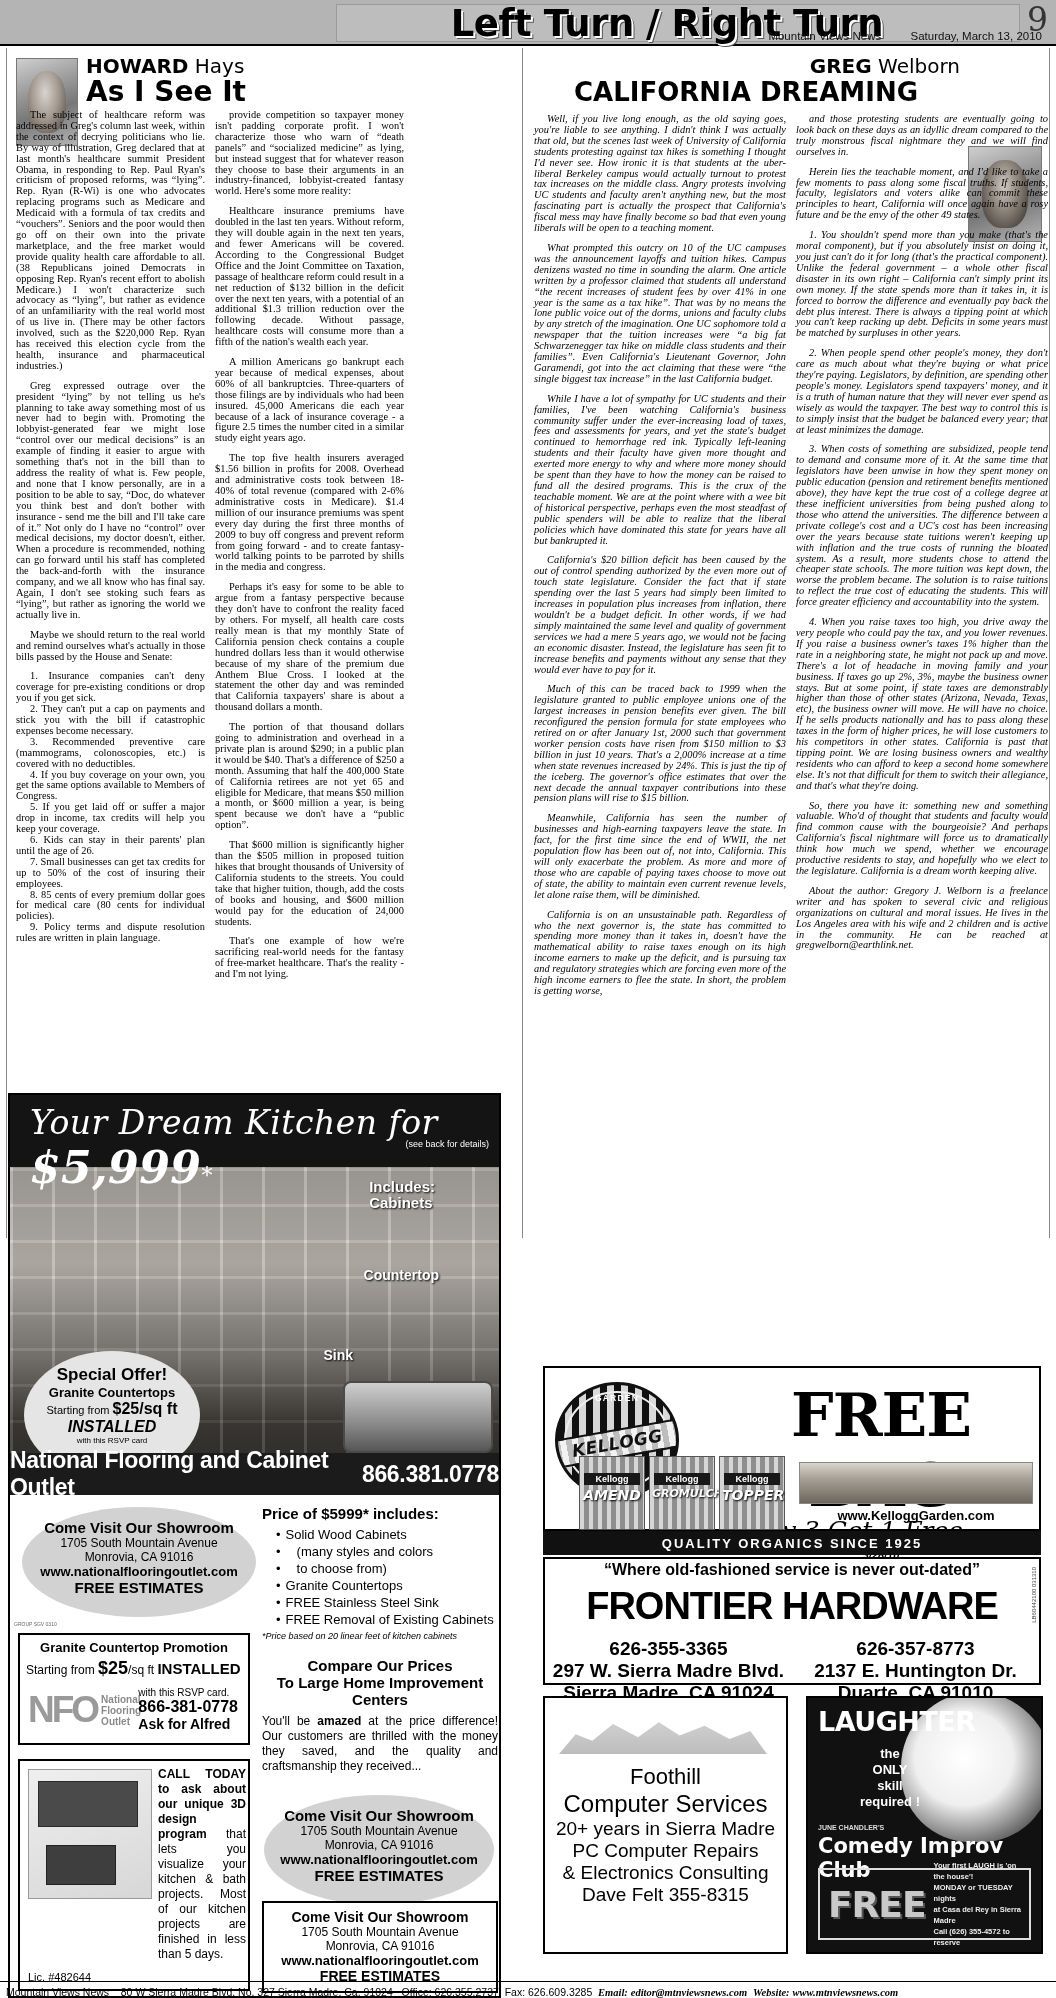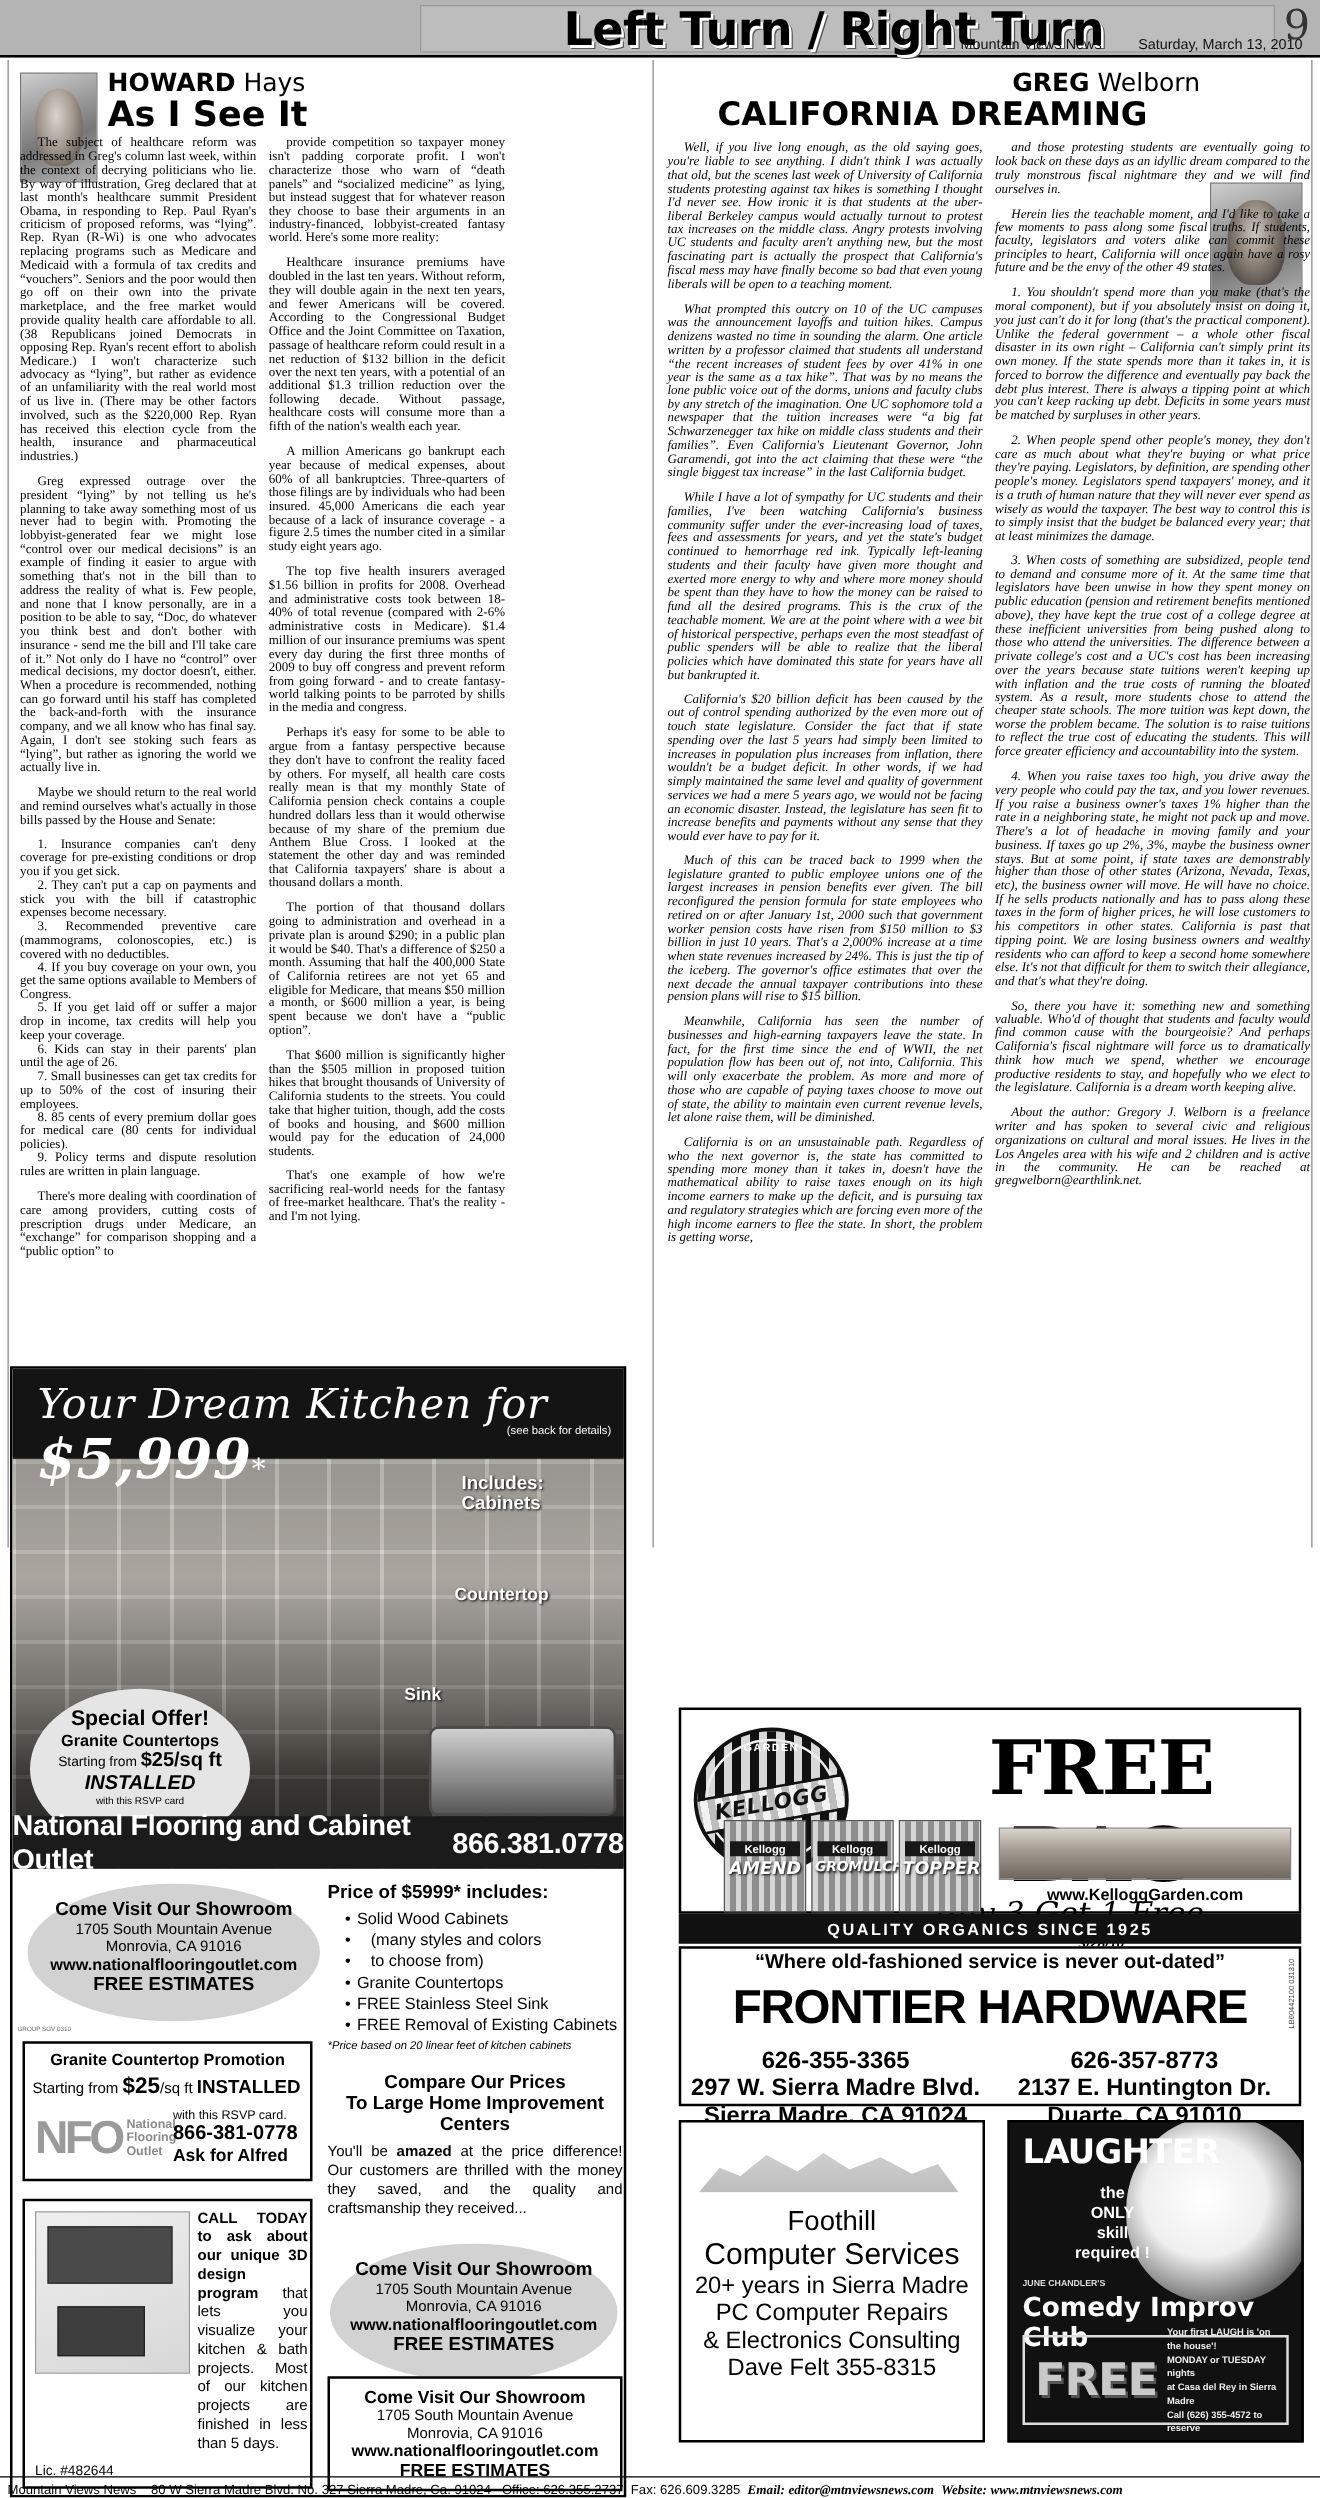--- a/index.html
+++ b/index.html
@@ -301,21 +301,20 @@
     <p>1.  Insurance companies can't deny coverage for pre-existing conditions or drop you if you get sick.</p>
     <p>2.  They can't put a cap on payments and stick you with the bill if catastrophic expenses become necessary.</p>
     <p>3. Recommended preventive care (mammograms, colonoscopies, etc.) is covered with no deductibles.</p>
     <p>4.  If you buy coverage on your own, you get the same options available to Members of Congress.</p>
     <p>5.  If you get laid off or suffer a major drop in income, tax credits will help you keep your coverage.</p>
     <p>6.  Kids can stay in their parents' plan until the age of 26.</p>
     <p>7.  Small businesses can get tax credits for up to 50% of the cost of insuring their employees.</p>
     <p>8.  85 cents of every premium dollar goes for medical care (80 cents for individual policies).</p>
     <p>9.  Policy terms and dispute resolution rules are written in plain language.</p>
     <p style="height:9px"></p>
-    <p>There's more dealing with coordination of care among providers, cutting costs of prescription drugs under Medicare, an “exchange” for comparison shopping and a “public option” to</p>
   </div>
 
   <div class="body-col" style="left:215px; top:62px; width:189px; height:1000px;">
     <p>provide competition so taxpayer money isn't padding corporate profit. I won't characterize those who warn of “death panels” and “socialized medicine” as lying, but instead suggest that for whatever reason they choose to base their arguments in an industry-financed, lobbyist-created fantasy world. Here's some more reality:</p>
     <p style="height:9px"></p>
     <p>Healthcare insurance premiums have doubled in the last ten years. Without reform, they will double again in the next ten years, and fewer Americans will be covered. According to the Congressional Budget Office and the Joint Committee on Taxation, passage of healthcare reform could result in a net reduction of $132 billion in the deficit over the next ten years, with a potential of an additional $1.3 trillion reduction over the following decade. Without passage, healthcare costs will consume more than a fifth of the nation's wealth each year.</p>
     <p style="height:9px"></p>
     <p>A million Americans go bankrupt each year because of medical expenses, about 60% of all bankruptcies. Three-quarters of those filings are by individuals who had been insured. 45,000 Americans die each year because of a lack of insurance coverage - a figure 2.5 times the number cited in a similar study eight years ago.</p>
     <p style="height:9px"></p>
     <p>The top five health insurers averaged $1.56 billion in profits for 2008. Overhead and administrative costs took between 18-40% of total revenue (compared with 2-6% administrative costs in Medicare). $1.4 million of our insurance premiums was spent every day during the first three months of 2009 to buy off congress and prevent reform from going forward - and to create fantasy-world talking points to be parroted by shills in the media and congress.</p>

